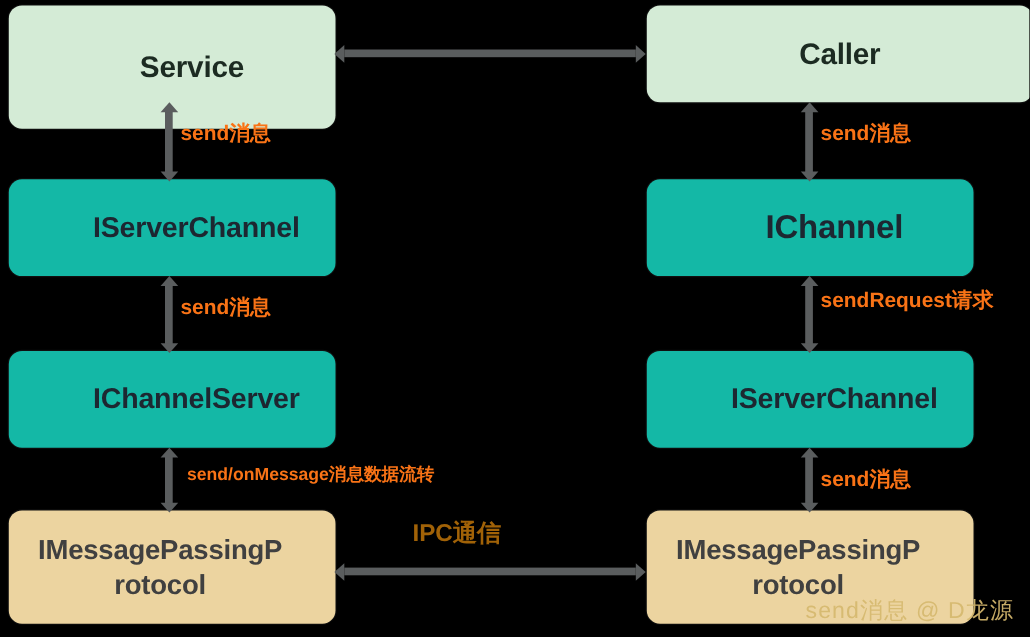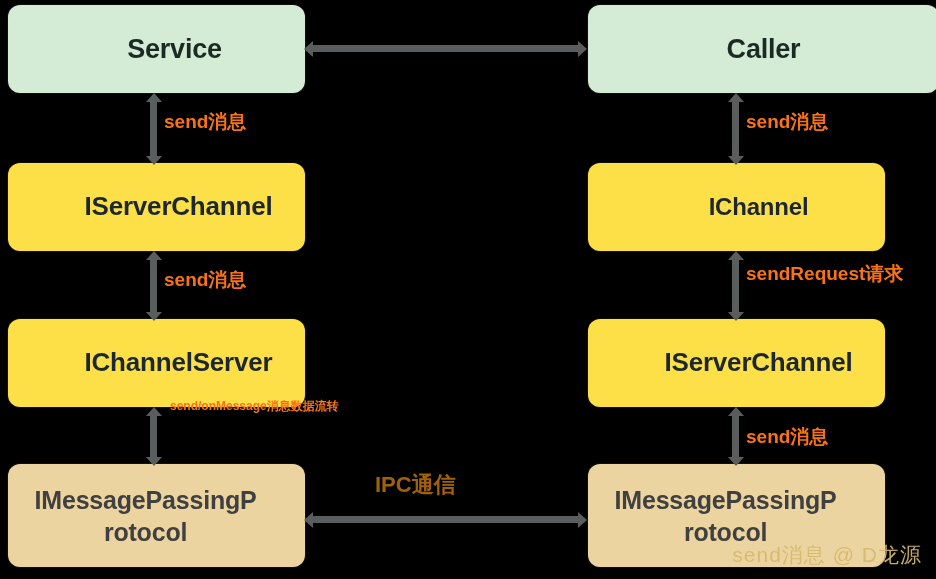--- a/index.html
+++ b/index.html
@@ -27,29 +27,29 @@
     justify-content: center;
     text-align: center;
     border-radius: 12px;
     font-weight: bold;
     letter-spacing: -0.2px;
     line-height: 1.28;
     color: #1d2b27;
     box-shadow: 0 0 0 1px rgba(255,255,255,0.06);
   }
   .node.green  { background: #d4ebd6; color: #1c2b22; }
-  .node.blue   { background: #fde047; color: #1d2731; padding-left: 44px; }
+  .node.blue   { background: #14b8a6; color: #1d2731; padding-left: 44px; }
   .node.orange { background: #ecd4a0; color: #404040; }
 
   .node span { display: block; width: 92%; }
 
-  .n-service   { left: 8px;   top: 5px;   width: 297px; height: 88px;  font-size: 27px; padding-left: 36px; }
+  .n-service   { left: 8px;   top: 5px;   width: 297px; height: 112px;  font-size: 27px; padding-left: 36px; }
   .n-caller    { left: 588px; top: 5px;   width: 351px; height: 88px;  font-size: 27px; }
   .n-iserverch { left: 8px;   top: 163px; width: 297px; height: 88px;  font-size: 26px; }
-  .n-ichannel  { left: 588px; top: 163px; width: 297px; height: 88px;  font-size: 24px; }
+  .n-ichannel  { left: 588px; top: 163px; width: 297px; height: 88px;  font-size: 30px; }
   .n-ichsrv    { left: 8px;   top: 319px; width: 297px; height: 88px;  font-size: 26px; justify-content: center; }
   .n-ichcli    { left: 588px; top: 319px; width: 297px; height: 88px;  font-size: 26px; }
   .n-impp-l    { left: 8px;   top: 464px; width: 297px; height: 103px; font-size: 25px; }
   .n-impp-r    { left: 588px; top: 464px; width: 297px; height: 103px; font-size: 25px; }
 
   
   .vconn {
     position: absolute;
     width: 7px;
     background: #5a5d5e;
@@ -114,21 +114,21 @@
     position: absolute;
     color: #f97316;
     font-size: 19px;
     font-weight: bold;
     white-space: nowrap;
     letter-spacing: 0px;
     line-height: 1;
   }
   .el-l1 { left: 164px; top: 112px; }
   .el-l2 { left: 164px; top: 270px; }
-  .el-l3 { left: 170px; top: 400px; font-size: 12px; }
+  .el-l3 { left: 170px; top: 424px; font-size: 16px; }
   .el-r1 { left: 746px; top: 112px; }
   .el-r2 { left: 746px; top: 264px; }
   .el-r3 { left: 746px; top: 427px; }
   .el-mid {
     left: 375px;
     top: 474px;
     font-size: 22px;
     color: #a16207;
   }
 

